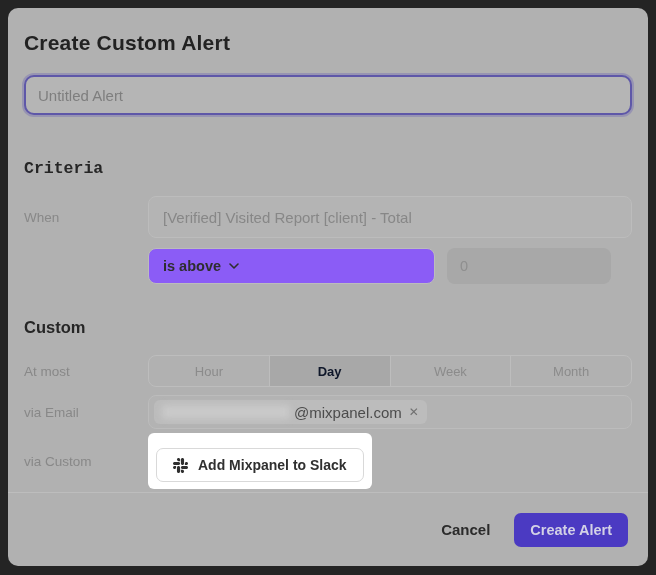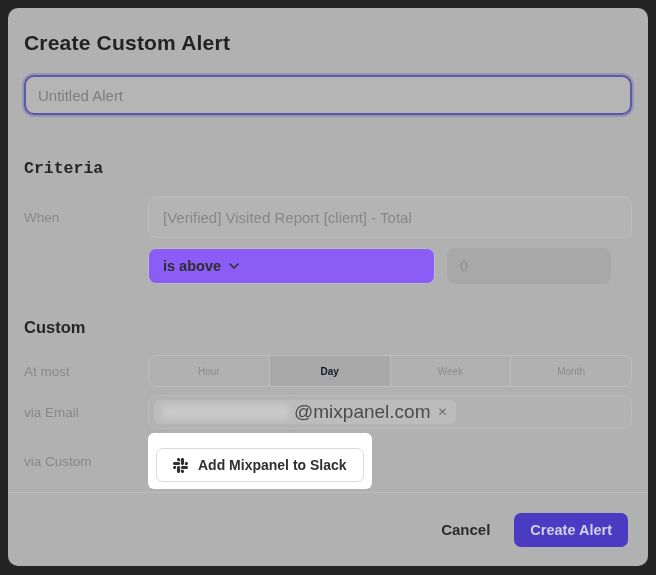--- a/index.html
+++ b/index.html
@@ -35,33 +35,33 @@
   .op-row { margin-top:10px; }
   .op-select { width:287px; height:36px; display:flex; align-items:center; 
                padding:0 14px; border:1px solid #bcbcbc; border-radius:8px; background:#8b5cf6;
                color:#2e2e2e; font-size:14.5px; font-weight:600; cursor:pointer; }
   .chev { width:10px; height:6px; margin-left:8px; }
   .threshold { width:164px; height:36px; margin-left:12px; display:flex; align-items:center;
                padding:0 13px; border-radius:8px; background:#a8a8a8; color:#8f8f8f; font-size:14.5px; }
 
   .seg-row { margin-top:18px; }
   .segmented { flex:1; height:32px; display:flex; border:1px solid #bdbdbd; border-radius:8px; overflow:hidden; }
-  .seg { flex:1; display:flex; align-items:center; justify-content:center; font-size:10px;
+  .seg { flex:1; display:flex; align-items:center; justify-content:center; font-size:13px;
          color:#8b8b8b; cursor:pointer; border-left:1px solid #bdbdbd; background:transparent; }
   .seg:first-child { border-left:none; }
   .seg.selected { background:#a8a8a8; color:#0f172a; font-weight:700; }
 
   .email-row { margin-top:8px; }
   .email-box { flex:1; height:34px; display:flex; align-items:center; padding:0 5px;
                border:1px solid #bcbcbc; border-radius:8px; background:#b3b3b3; }
   .chip { display:inline-flex; align-items:center; height:24px; padding:0 8px;
           background:#bcbcbc; border-radius:6px; }
   .chip-blur { width:128px; height:14px; margin-right:4px; border-radius:3px;
                background:#c9c9c9; filter:blur(3px); }
-  .chip-text { font-size:19px; color:#4c4c4c; }
+  .chip-text { font-size:15px; color:#4c4c4c; }
   .chip-x { margin-left:7px; font-size:12px; color:#707070; cursor:pointer; line-height:1; }
 
   .slack-row { margin-top:4px; align-items:center; }
   .spotlight { background:#ffffff; border-radius:6px; padding:7px 8px; display:inline-block; }
   .slack-btn { display:flex; align-items:center; gap:10px; height:34px; padding:0 16px;
                background:#ffffff; border:1px solid #d9d9d9; border-radius:7px; cursor:pointer;
                font-family:inherit; font-size:14px; font-weight:700; color:#303030;margin-top:8px; }
   .slack-svg { width:15px; height:15px; display:block; }
 
   .footer { position:absolute; left:0; right:0; bottom:0; height:74px;

